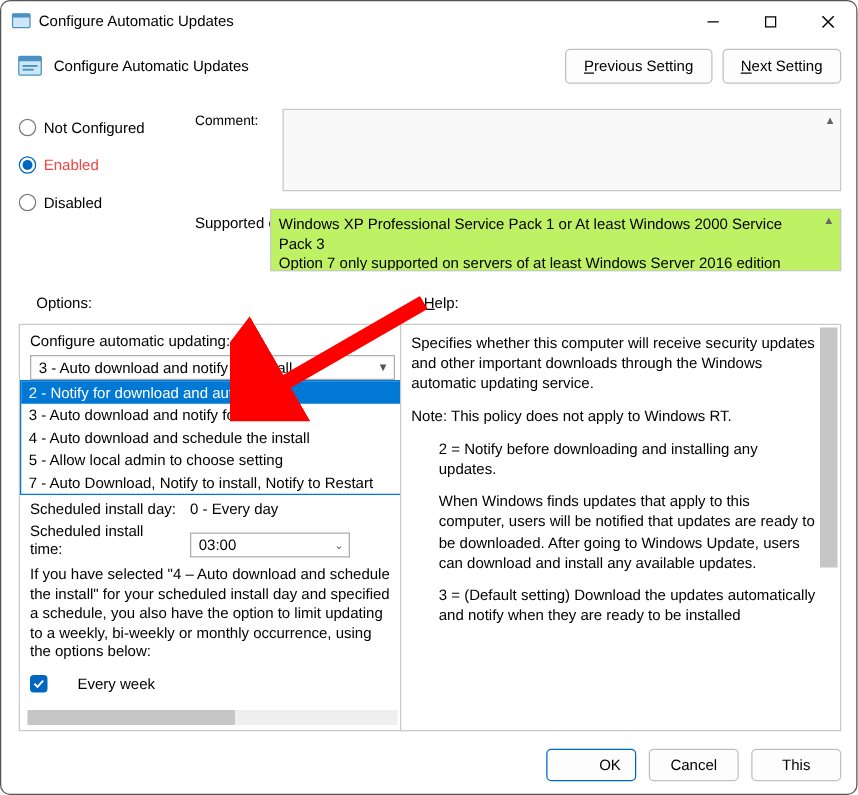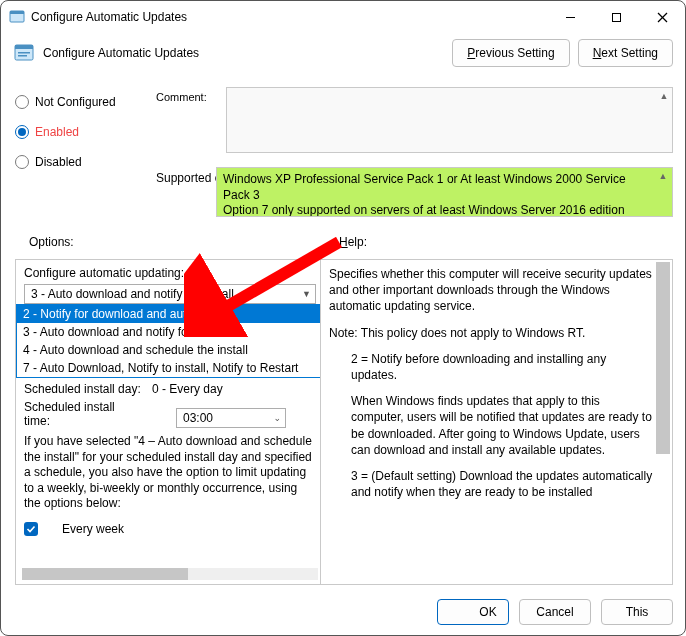--- a/index.html
+++ b/index.html
@@ -259,29 +259,30 @@
   <div class="options-inner">
     <div class="row">Configure automatic updating:</div>
     <div class="combo">
       <span>3 - Auto download and notify for install</span>
       <span class="chev">▼</span>
     </div>
     <div class="dropdown-open">
       <div class="item sel">2 - Notify for download and auto install</div>
       <div class="item">3 - Auto download and notify for install</div>
       <div class="item">4 - Auto download and schedule the install</div>
+      <div class="item">5 - Allow local admin to choose setting</div>
       <div class="item">7 - Auto Download, Notify to install, Notify to Restart</div>
     </div>
     <div class="sched-row">
       <span class="lbl">Scheduled install day:</span>
       <span class="val">0 - Every day</span>
     </div>
     <div class="sched-row">
       <span class="lbl">Scheduled install time:</span>
-      <div class="combo" style="width:110px;margin-left:24px;">
+      <div class="combo" style="width:128px;">
         <span>03:00</span>
         <span class="chev">⌄</span>
       </div>
     </div>
     <div class="paratext">If you have selected "4 – Auto download and schedule the install" for your scheduled install day and specified a schedule, you also have the option to limit updating to a weekly, bi-weekly or monthly occurrence, using the options below:</div>
     <div class="chk-row">
       <span class="chk">
         <svg viewBox="0 0 10 10">
             <polyline points="1.5,5 4,7.5 8.5,2.5" fill="none" stroke="#fff" stroke-width="1.6"></polyline>
           </svg>

